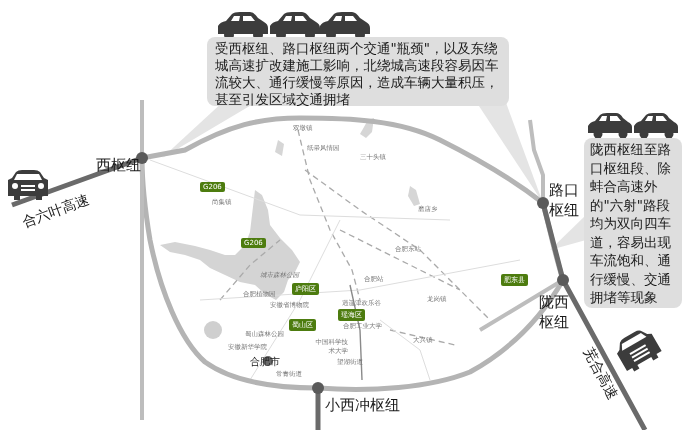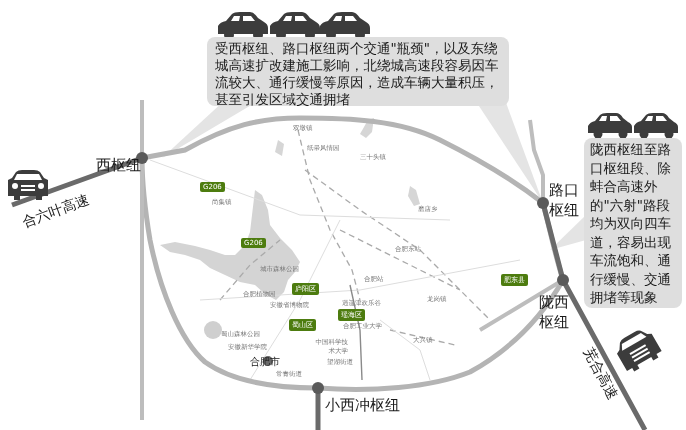--- a/index.html
+++ b/index.html
@@ -129,31 +129,31 @@
 <div class="road-text" style="left:20px;top:215px;transform:rotate(-20deg);">合六叶高速</div>
 <div class="road-text" style="left:595px;top:345px;transform:rotate(62deg);">芜合高速</div>
 
 <div class="small" style="left:293px;top:124px;">双墩镇</div>
 <div class="small" style="left:299px;top:144px;margin-left:8px;">纸帚风情园</div>
 <div class="small" style="left:360px;top:153px;">三十头镇</div>
 <div class="small" style="left:212px;top:198px;">尚集镇</div>
 <div class="small" style="left:418px;top:205px;">磨店乡</div>
 <div class="small" style="left:395px;top:245px;">合肥东站</div>
 <div class="small" style="left:364px;top:275px;">合肥站</div>
-<div class="small" style="left:260px;top:265px;">城市森林公园</div>
+<div class="small" style="left:260px;top:271px;font-style:italic;">城市森林公园</div>
 <div class="small" style="left:243px;top:290px;">合肥植物园</div>
 <div class="small" style="left:270px;top:301px;">安徽省博物院</div>
 <div class="small" style="left:342px;top:299px;">逍遥津欢乐谷</div>
-<div class="small" style="left:221px;top:330px;">蜀山森林公园</div>
+<div class="small" style="left:221px;top:330px;padding-left:24px;">蜀山森林公园</div>
 <div class="small" style="left:228px;top:343px;">安徽新华学院</div>
 <div class="small" style="left:343px;top:322px;">合肥工业大学</div>
 <div class="small" style="left:314px;top:330px;width:34px;white-space:normal;line-height:9px;margin-top:8px;">中国科学技术大学</div>
 <div class="lbl" style="left:250px;top:353px;font-size:10px;">合肥市</div>
 <div class="small" style="left:276px;top:370px;">常青街道</div>
-<div class="small" style="left:327px;top:358px;">望湖街道</div>
+<div class="small" style="left:337px;top:358px;">望湖街道</div>
 <div class="small" style="left:427px;top:295px;">龙岗镇</div>
 <div class="small" style="left:413px;top:336px;">大兴镇</div>
 
 <div class="dist" style="left:292px;top:283px;">庐阳区</div>
 <div class="dist" style="left:338px;top:309px;">瑶海区</div>
 <div class="dist" style="left:289px;top:319px;">蜀山区</div>
 <div class="dist" style="left:501px;top:274px;">肥东县</div>
 <div class="dist" style="left:200px;top:182px;">G206</div>
 <div class="dist" style="left:241px;top:238px;">G206</div>
 

